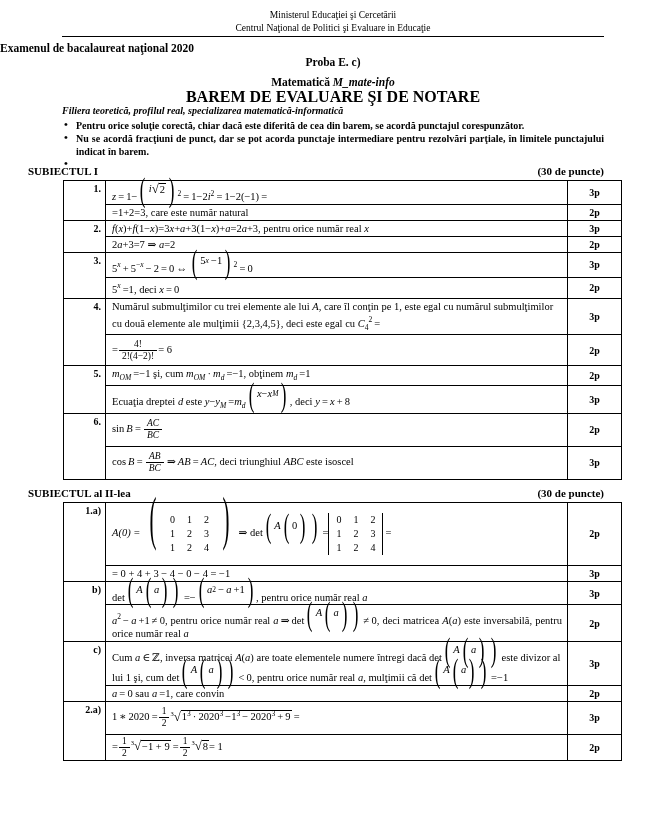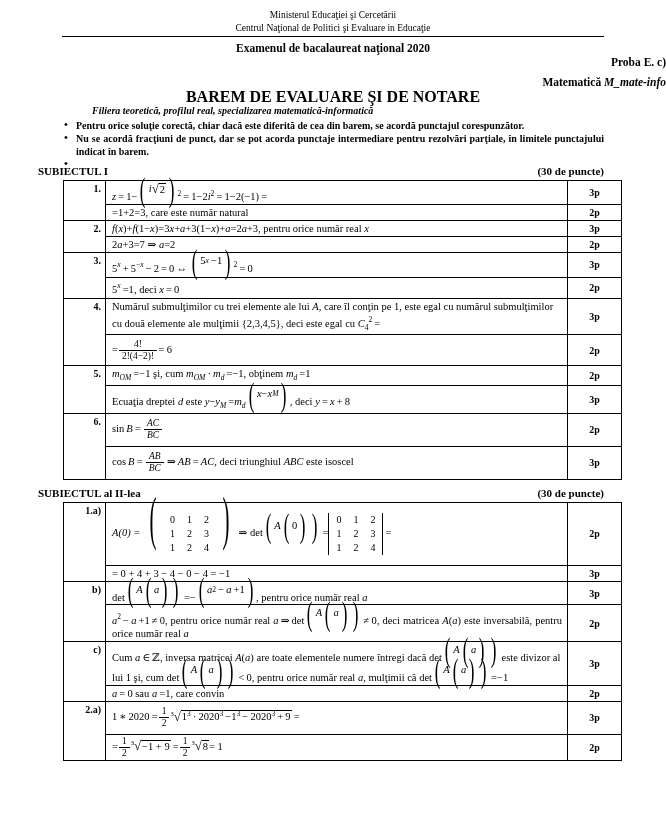--- a/index.html
+++ b/index.html
@@ -28,34 +28,33 @@
     font-size: 9.5px;
     line-height: 12.5px;
     padding-top: 9px;
   }
   .hr-top {
     border: 0;
     border-top: 1.6px solid #000;
     margin: 2px 62px 0 62px;
   }
   .exam-title {
-    text-align: center;
     font-weight: bold;
     font-size: 11.5px;
     line-height: 14px;
     margin-top: 4px;
   }
   .exam-sub {
-    text-align: right;
+    text-align: center;
     font-weight: bold;
     font-size: 11.5px;
     line-height: 14px;
   }
   .subject-line {
-    text-align: right;
+    text-align: center;
     font-weight: bold;
     font-size: 11.5px;
     line-height: 15px;
     margin-top: 6px;
   }
   .subject-line .ital { font-style: italic; }
   .barem-line {
     text-align: center;
     font-weight: bold;
     font-size: 16px;
@@ -67,21 +66,21 @@
     font-size: 10.5px;
     margin-top: 10px;
     padding-right: 62px;
   }
   
   .filiera {
     font-style: italic;
     font-weight: bold;
     font-size: 10px;
     line-height: 13.5px;
-    padding-left: 92px;
+    padding-left: 62px;
     padding-right: 62px;
   }
   .bullets {
     padding-left: 62px;
     padding-right: 62px;
     margin-top: 1px;
   }
   .bullet {
     font-size: 10px;
     font-weight: bold;
@@ -92,21 +91,21 @@
     margin-bottom: 0px;
   }
   .bullet .dot {
     position: absolute;
     left: 2px;
     top: -1px;
     font-size: 11px;
   }
   
   .section-head {
-    padding-left: 38px;
+    padding-left: 28px;
     padding-right: 62px;
     display: flex;
     justify-content: space-between;
     align-items: baseline;
     font-weight: bold;
     font-size: 11px;
     margin-top: 7px;
     margin-bottom: 3px;
   }
   

